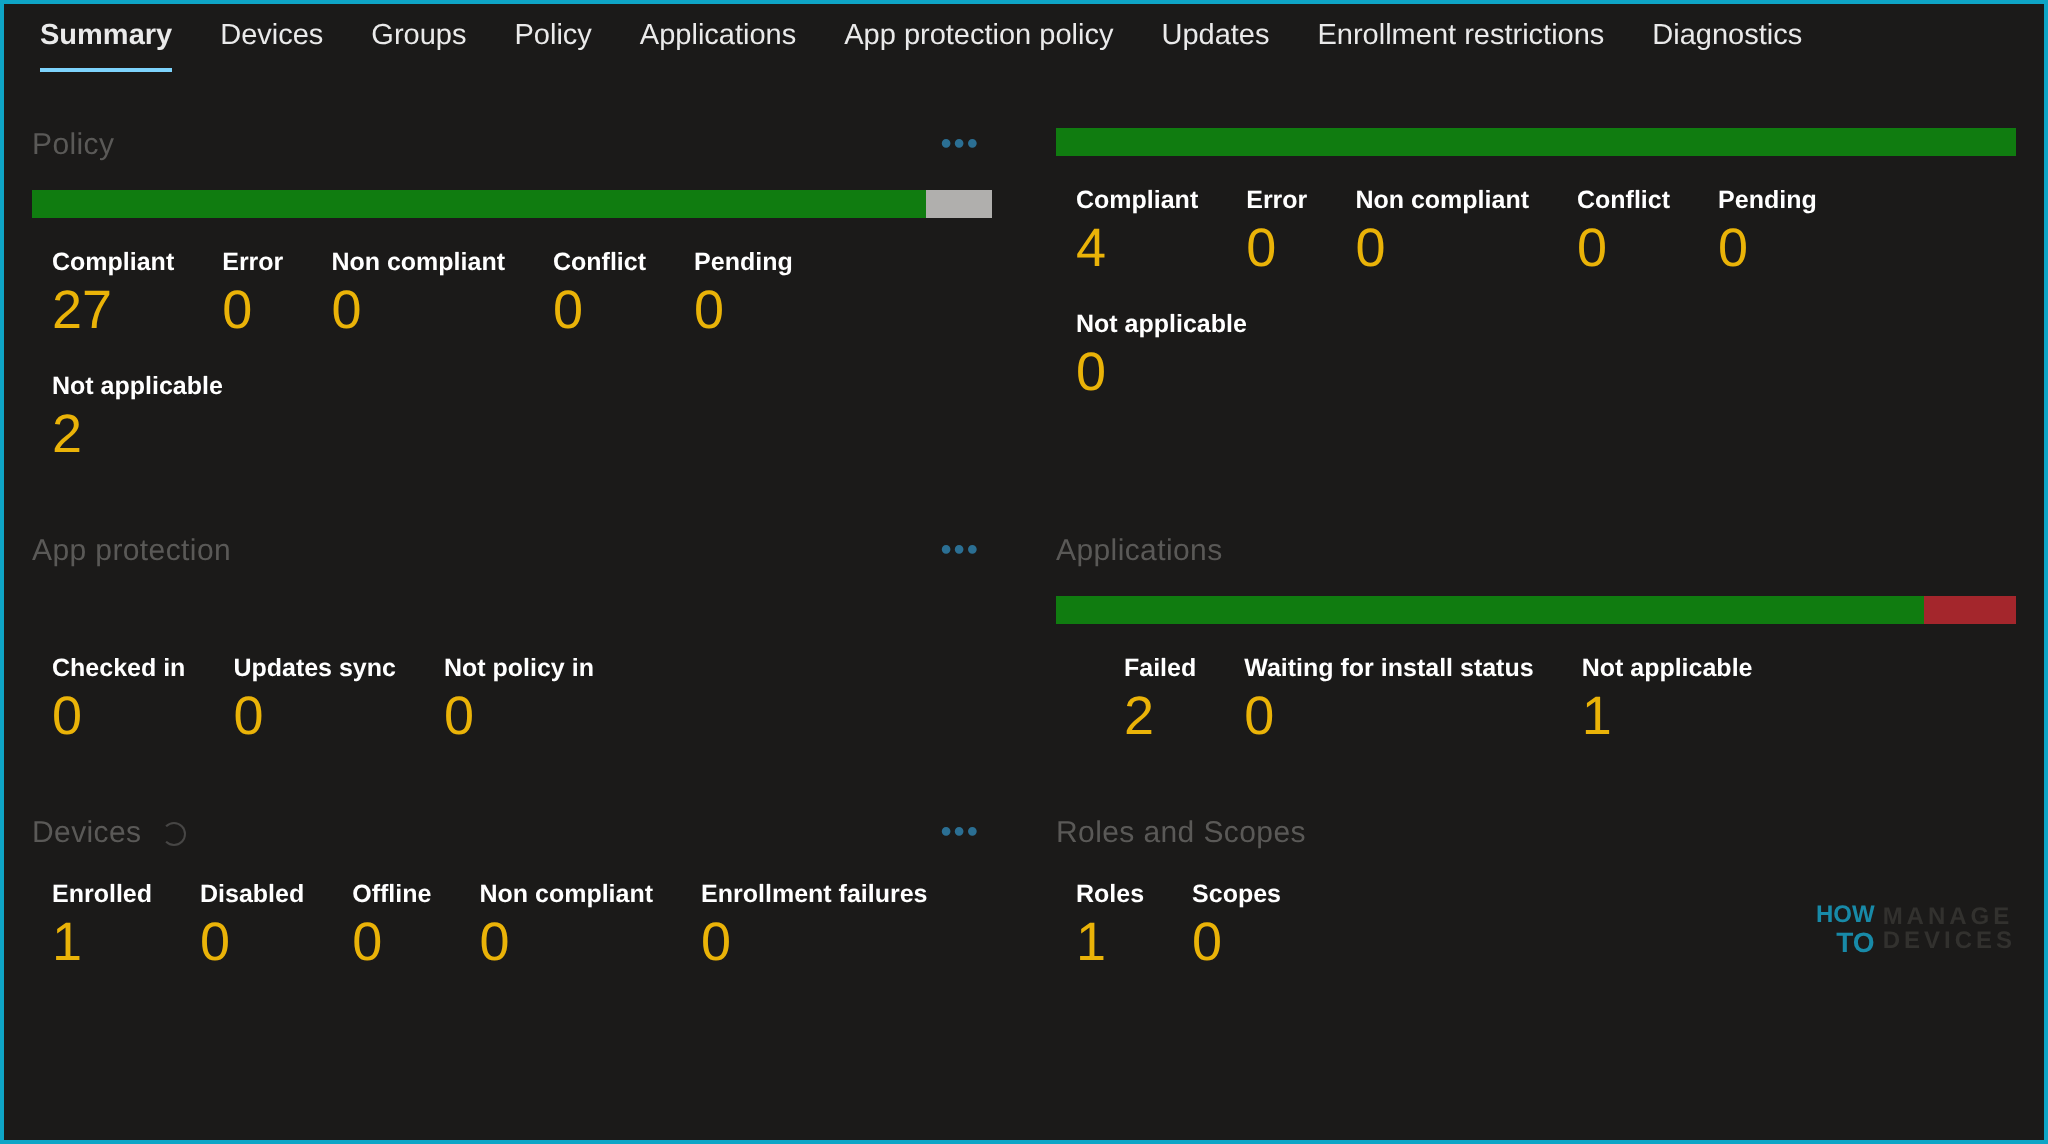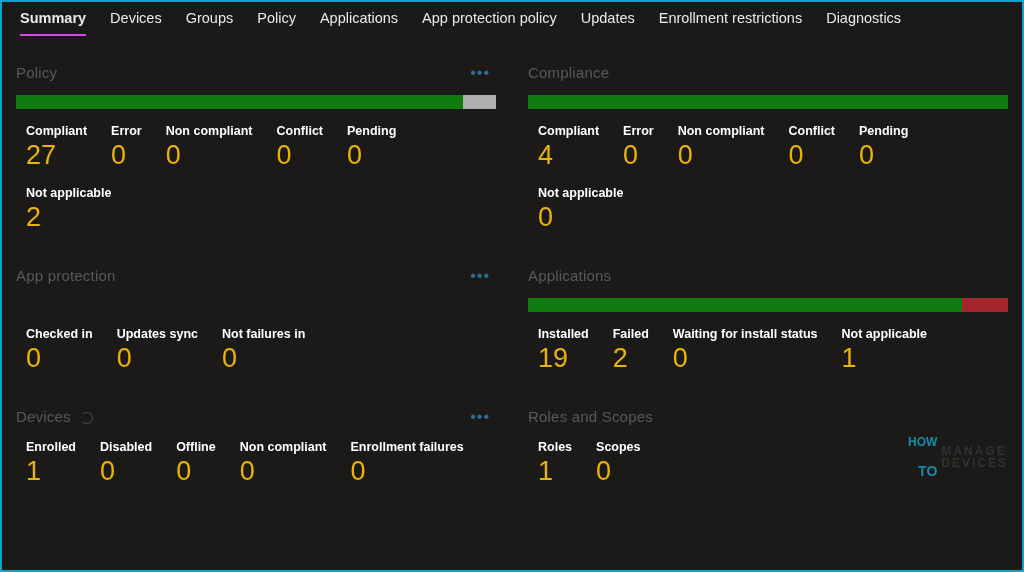--- a/index.html
+++ b/index.html
@@ -17,21 +17,21 @@
     padding: 6px 18px 0 18px;
     font-size: 14.5px;
   }
   .tab {
     padding: 2px 0 8px 0;
     cursor: pointer;
     color: #eaeaea;
   }
   .tab.active {
     font-weight: 600;
-    border-bottom: 2px solid #d946ef;
+    border-bottom: 2px solid #7dd3fc;
   }
   .grid {
     display: grid;
     grid-template-columns: 1fr 1fr;
     column-gap: 32px;
     padding: 28px 14px 10px 14px;
   }
   .card {
     position: relative;
     margin-bottom: 34px;
@@ -67,21 +67,21 @@
   .watermark {
     position: absolute;
     right: 14px;
     bottom: 92px;
     display: flex;
     align-items: center;
     gap: 4px;
     opacity: 0.75;
   }
   .watermark .how { color: #17b0d8; font-weight: 800; font-size: 12px; line-height: 14px; }
-  .watermark .to { color: #17b0d8; font-weight: 800; font-size: 14px; line-height: 14px; margin-top: 15px; }
+  .watermark .to { color: #17b0d8; font-weight: 800; font-size: 14px; line-height: 14px; }
   .watermark .stack { display:flex; flex-direction:column; align-items:flex-end; }
   .watermark .md {
     font-family: Liberation Sans, sans-serif;
     font-size: 12px;
     letter-spacing: 2px;
     color: #3a3936;
     font-weight: 900;
     line-height: 12px;
   }
   .refresh-icon {
@@ -154,21 +154,20 @@
           <div class="stat-bar" style="background: rgb(138, 136, 134);"></div>
           <div class="stat-body">
             <div class="stat-label">Not applicable</div>
             <div class="stat-value">2</div>
           </div>
         </div>
       </div>
   </div>
 
   <div class="card">
-    <div class="card-title">Compliance</div>
     <div class="bar" id="bar-compliance">
         <div class="bar-seg" style="background: rgb(16, 124, 16); width: 100%;"></div>
       </div>
     <div class="stats" id="stats-compliance">
         <div class="stat">
           <div class="stat-bar" style="background: rgb(16, 124, 16);"></div>
           <div class="stat-body">
             <div class="stat-label">Compliant</div>
             <div class="stat-value">4</div>
           </div>
@@ -226,40 +225,36 @@
         <div class="stat">
           <div class="stat-bar" style="background: rgb(46, 157, 214);"></div>
           <div class="stat-body">
             <div class="stat-label">Updates sync</div>
             <div class="stat-value">0</div>
           </div>
         </div>
         <div class="stat">
           <div class="stat-bar" style="background: rgb(164, 38, 44);"></div>
           <div class="stat-body">
-            <div class="stat-label">Not failures in</div>
+            <div class="stat-label">Not policy in</div>
             <div class="stat-value">0</div>
           </div>
         </div>
       </div>
   </div>
 
   <div class="card">
     <div class="card-title">Applications</div>
     <div class="bar" id="bar-applications">
         <div class="bar-seg" style="background: rgb(16, 124, 16); width: 90.4762%;"></div>
         <div class="bar-seg" style="background: rgb(164, 38, 44); width: 9.52381%;"></div>
       </div>
     <div class="stats" id="stats-applications">
         <div class="stat">
           <div class="stat-bar" style="background: rgb(16, 124, 16);"></div>
-          <div class="stat-body">
-            <div class="stat-label">Installed</div>
-            <div class="stat-value">19</div>
-          </div>
         </div>
         <div class="stat">
           <div class="stat-bar" style="background: rgb(164, 38, 44);"></div>
           <div class="stat-body">
             <div class="stat-label">Failed</div>
             <div class="stat-value">2</div>
           </div>
         </div>
         <div class="stat">
           <div class="stat-bar" style="background: rgb(46, 157, 214);"></div>

